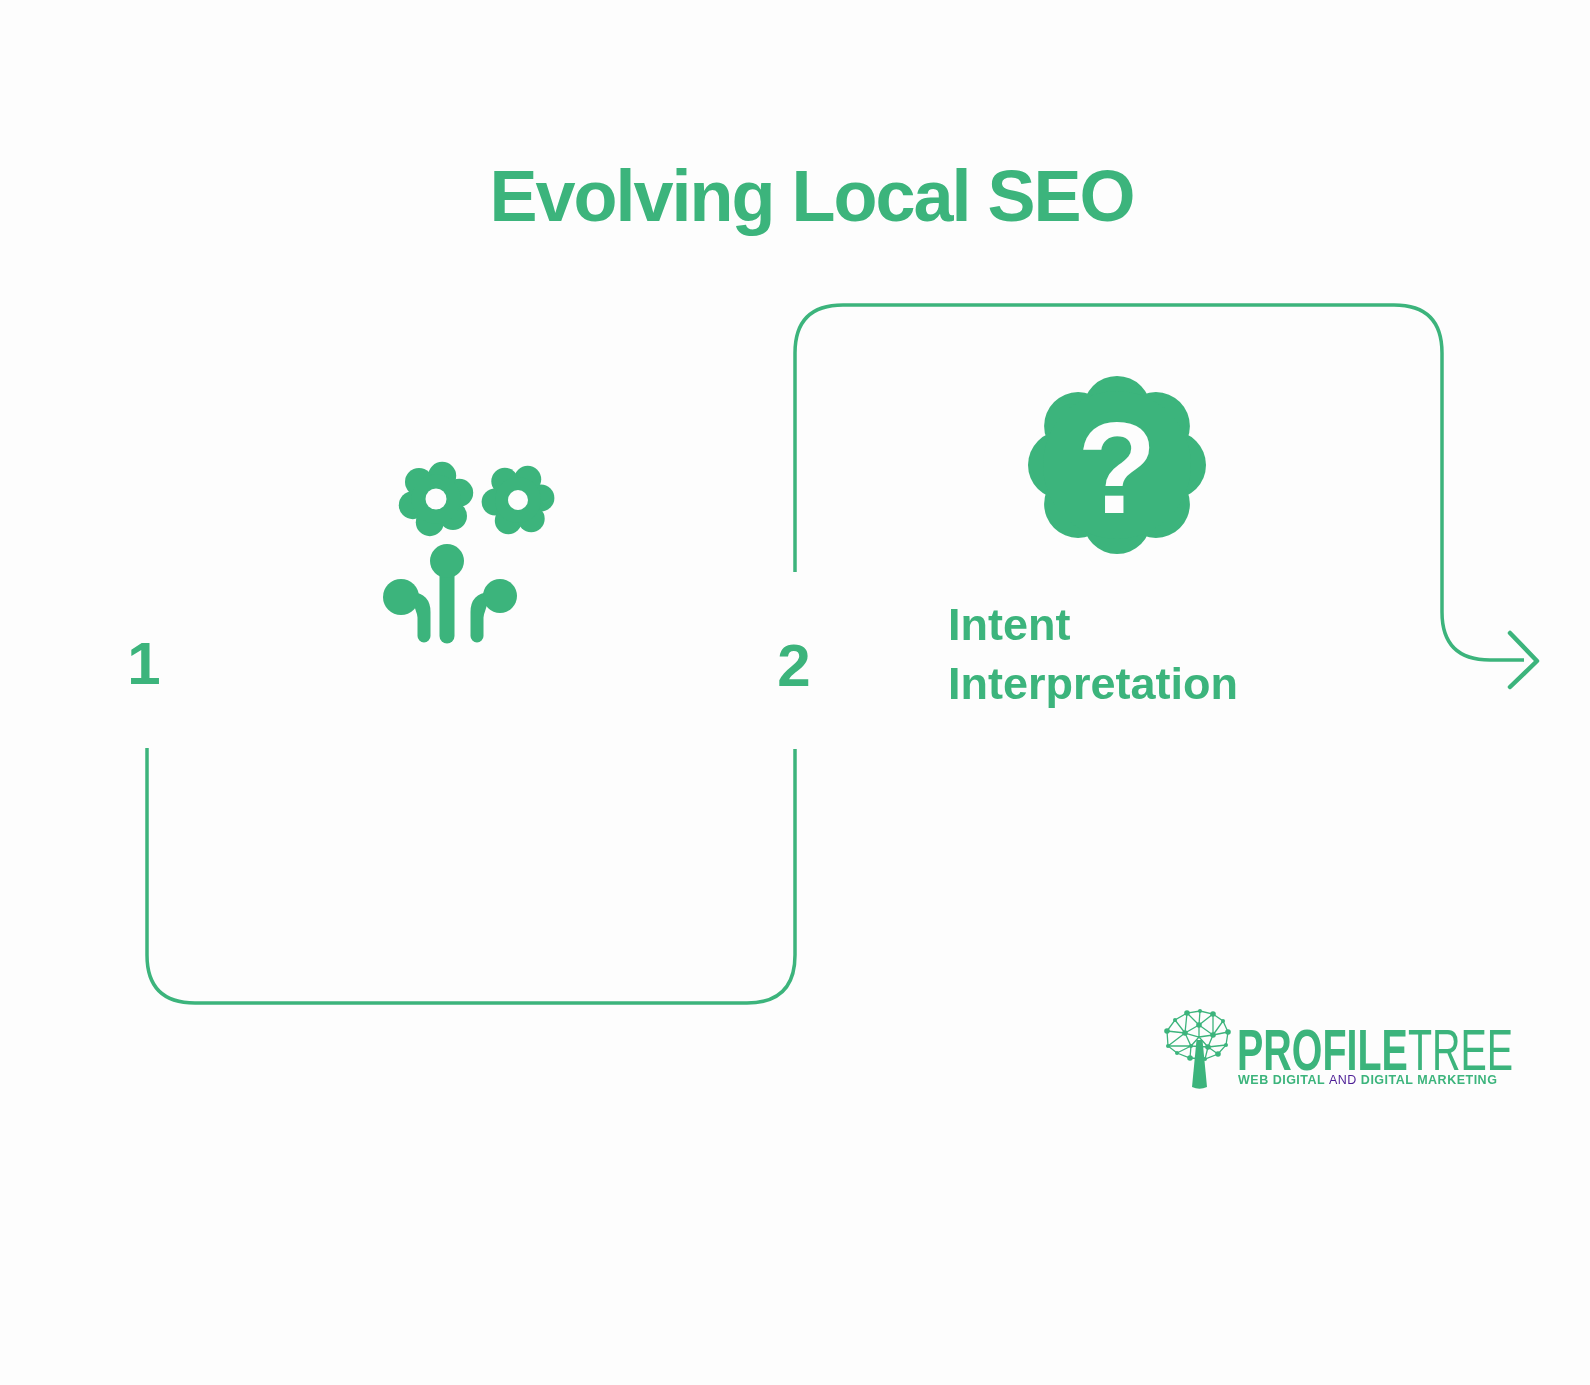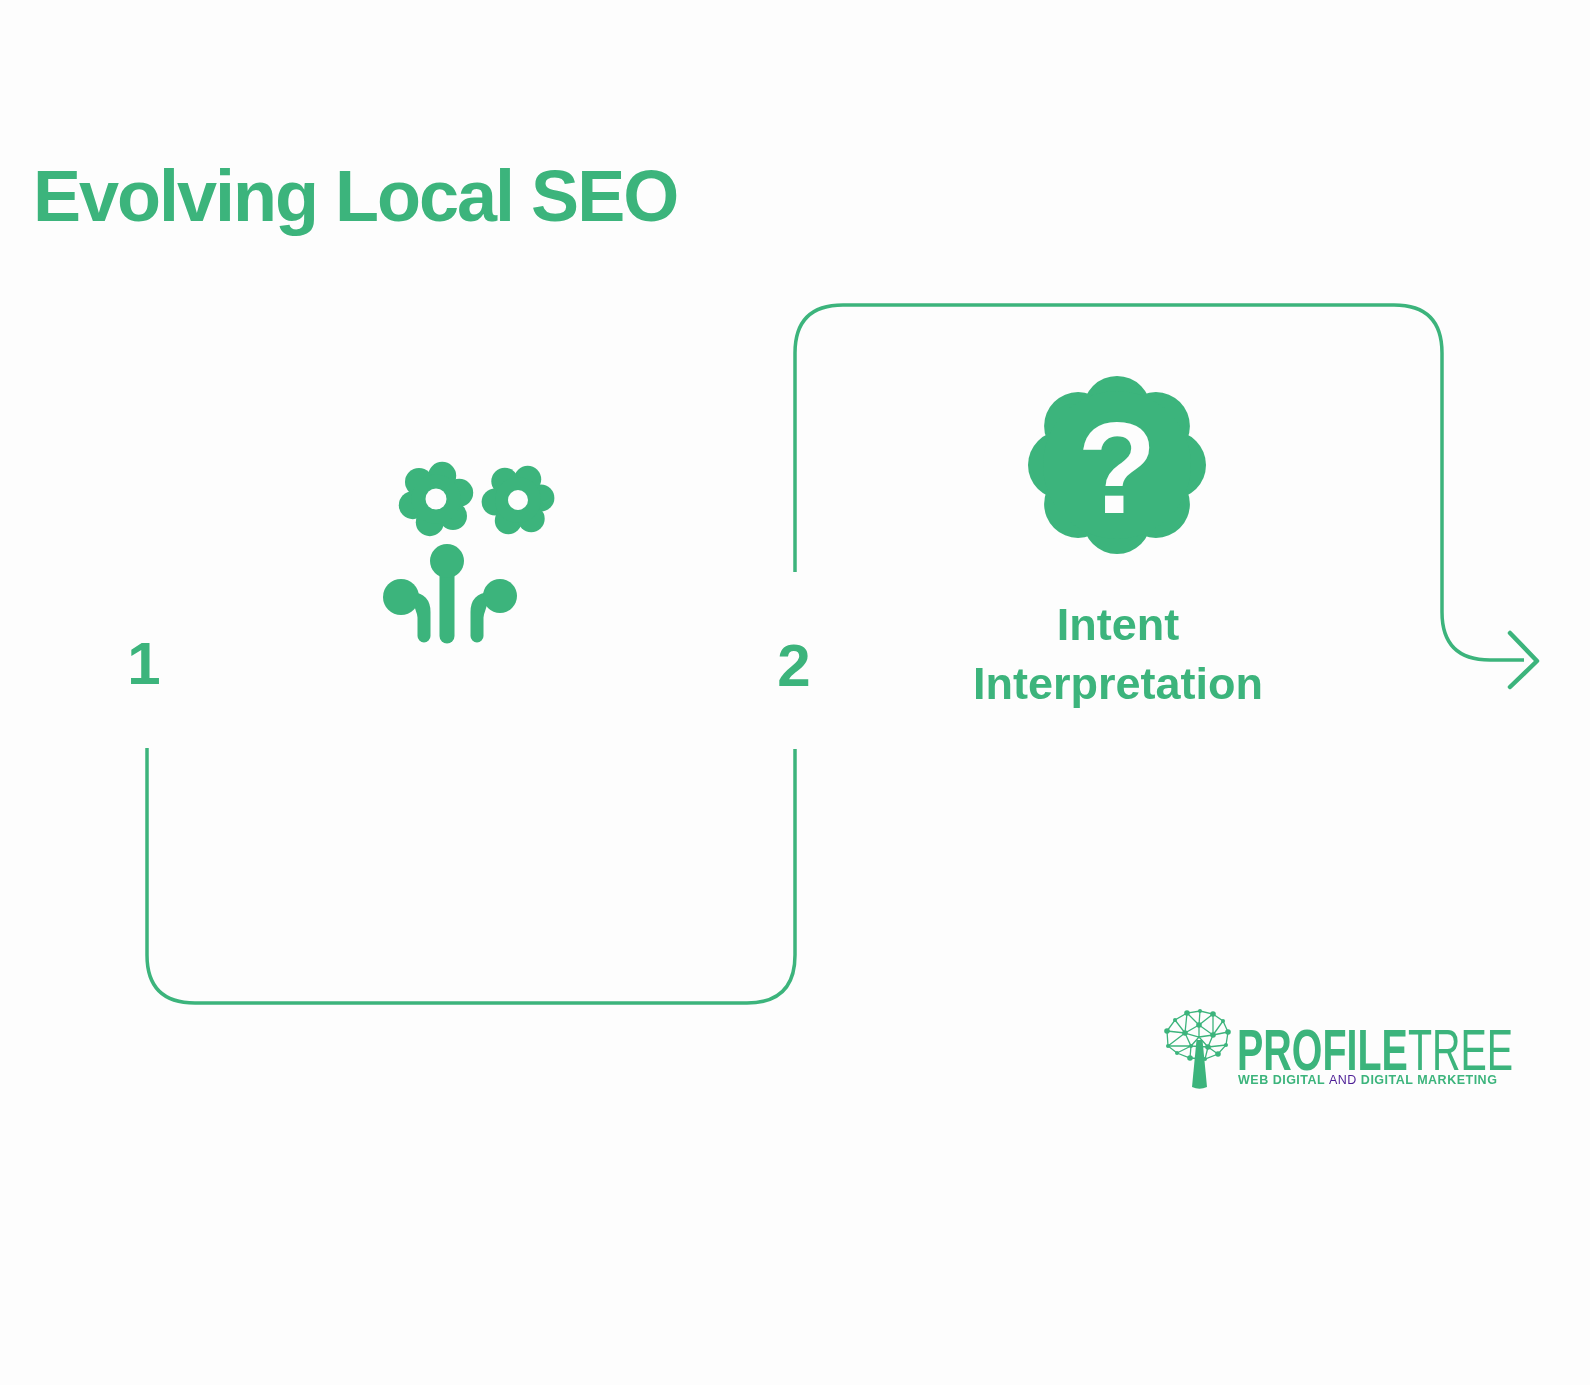--- a/index.html
+++ b/index.html
@@ -2,28 +2,28 @@
 <html style="--accent: #3cb47c; --bg: #fdfdfd;"><head>
 <meta charset="utf-8">
 <style>
   :root { --accent:#3cb47c; --bg:#fdfdfd; }
   * { margin:0; padding:0; box-sizing:border-box; }
   html,body { background:var(--bg); }
   body { width:1590px; height:1385px; font-family:"Liberation Sans","DejaVu Sans",sans-serif; color:var(--accent); }
   .canvas { position:relative; width:1590px; height:1385px; overflow:hidden; background:var(--bg); }
   svg.overlay { position:absolute; left:0; top:0; width:1590px; height:1385px; color:var(--accent); }
 
-  .title { position:absolute; left:0; right:0; top:160px; text-align:left;
+  .title { position:absolute; left:0; right:0; top:160px; text-align:center;
            font-size:72px; font-weight:700; letter-spacing:-2px; line-height:1;padding-left:33px; }
 
   .num { position:absolute; font-size:60px; font-weight:700; line-height:1; text-align:center; width:60px; }
   .num1 { left:114px; top:634px; }
   .num2 { left:764px; top:636px; }
 
-  .step-title { position:absolute; transform:translateX(-50%); text-align:center;
+  .step-title { position:absolute; transform:translateX(-50%); 
                 font-size:45px; font-weight:700; line-height:1.3; }
   .step1-title { left:472px; top:682px; width:430px; }
   .step2-title { left:1118px; top:596px; width:340px; }
 
   .step-desc { position:absolute; transform:translateX(-50%); text-align:center;
                font-size:42px; font-weight:400; line-height:1.35; }
   .step1-desc { left:466px; top:776px; width:300px; }
   .step2-desc { left:1117px; top:751px; width:300px; }
 
   .brand { position:absolute; left:1237px; top:1021px; font-size:58px; line-height:1;

